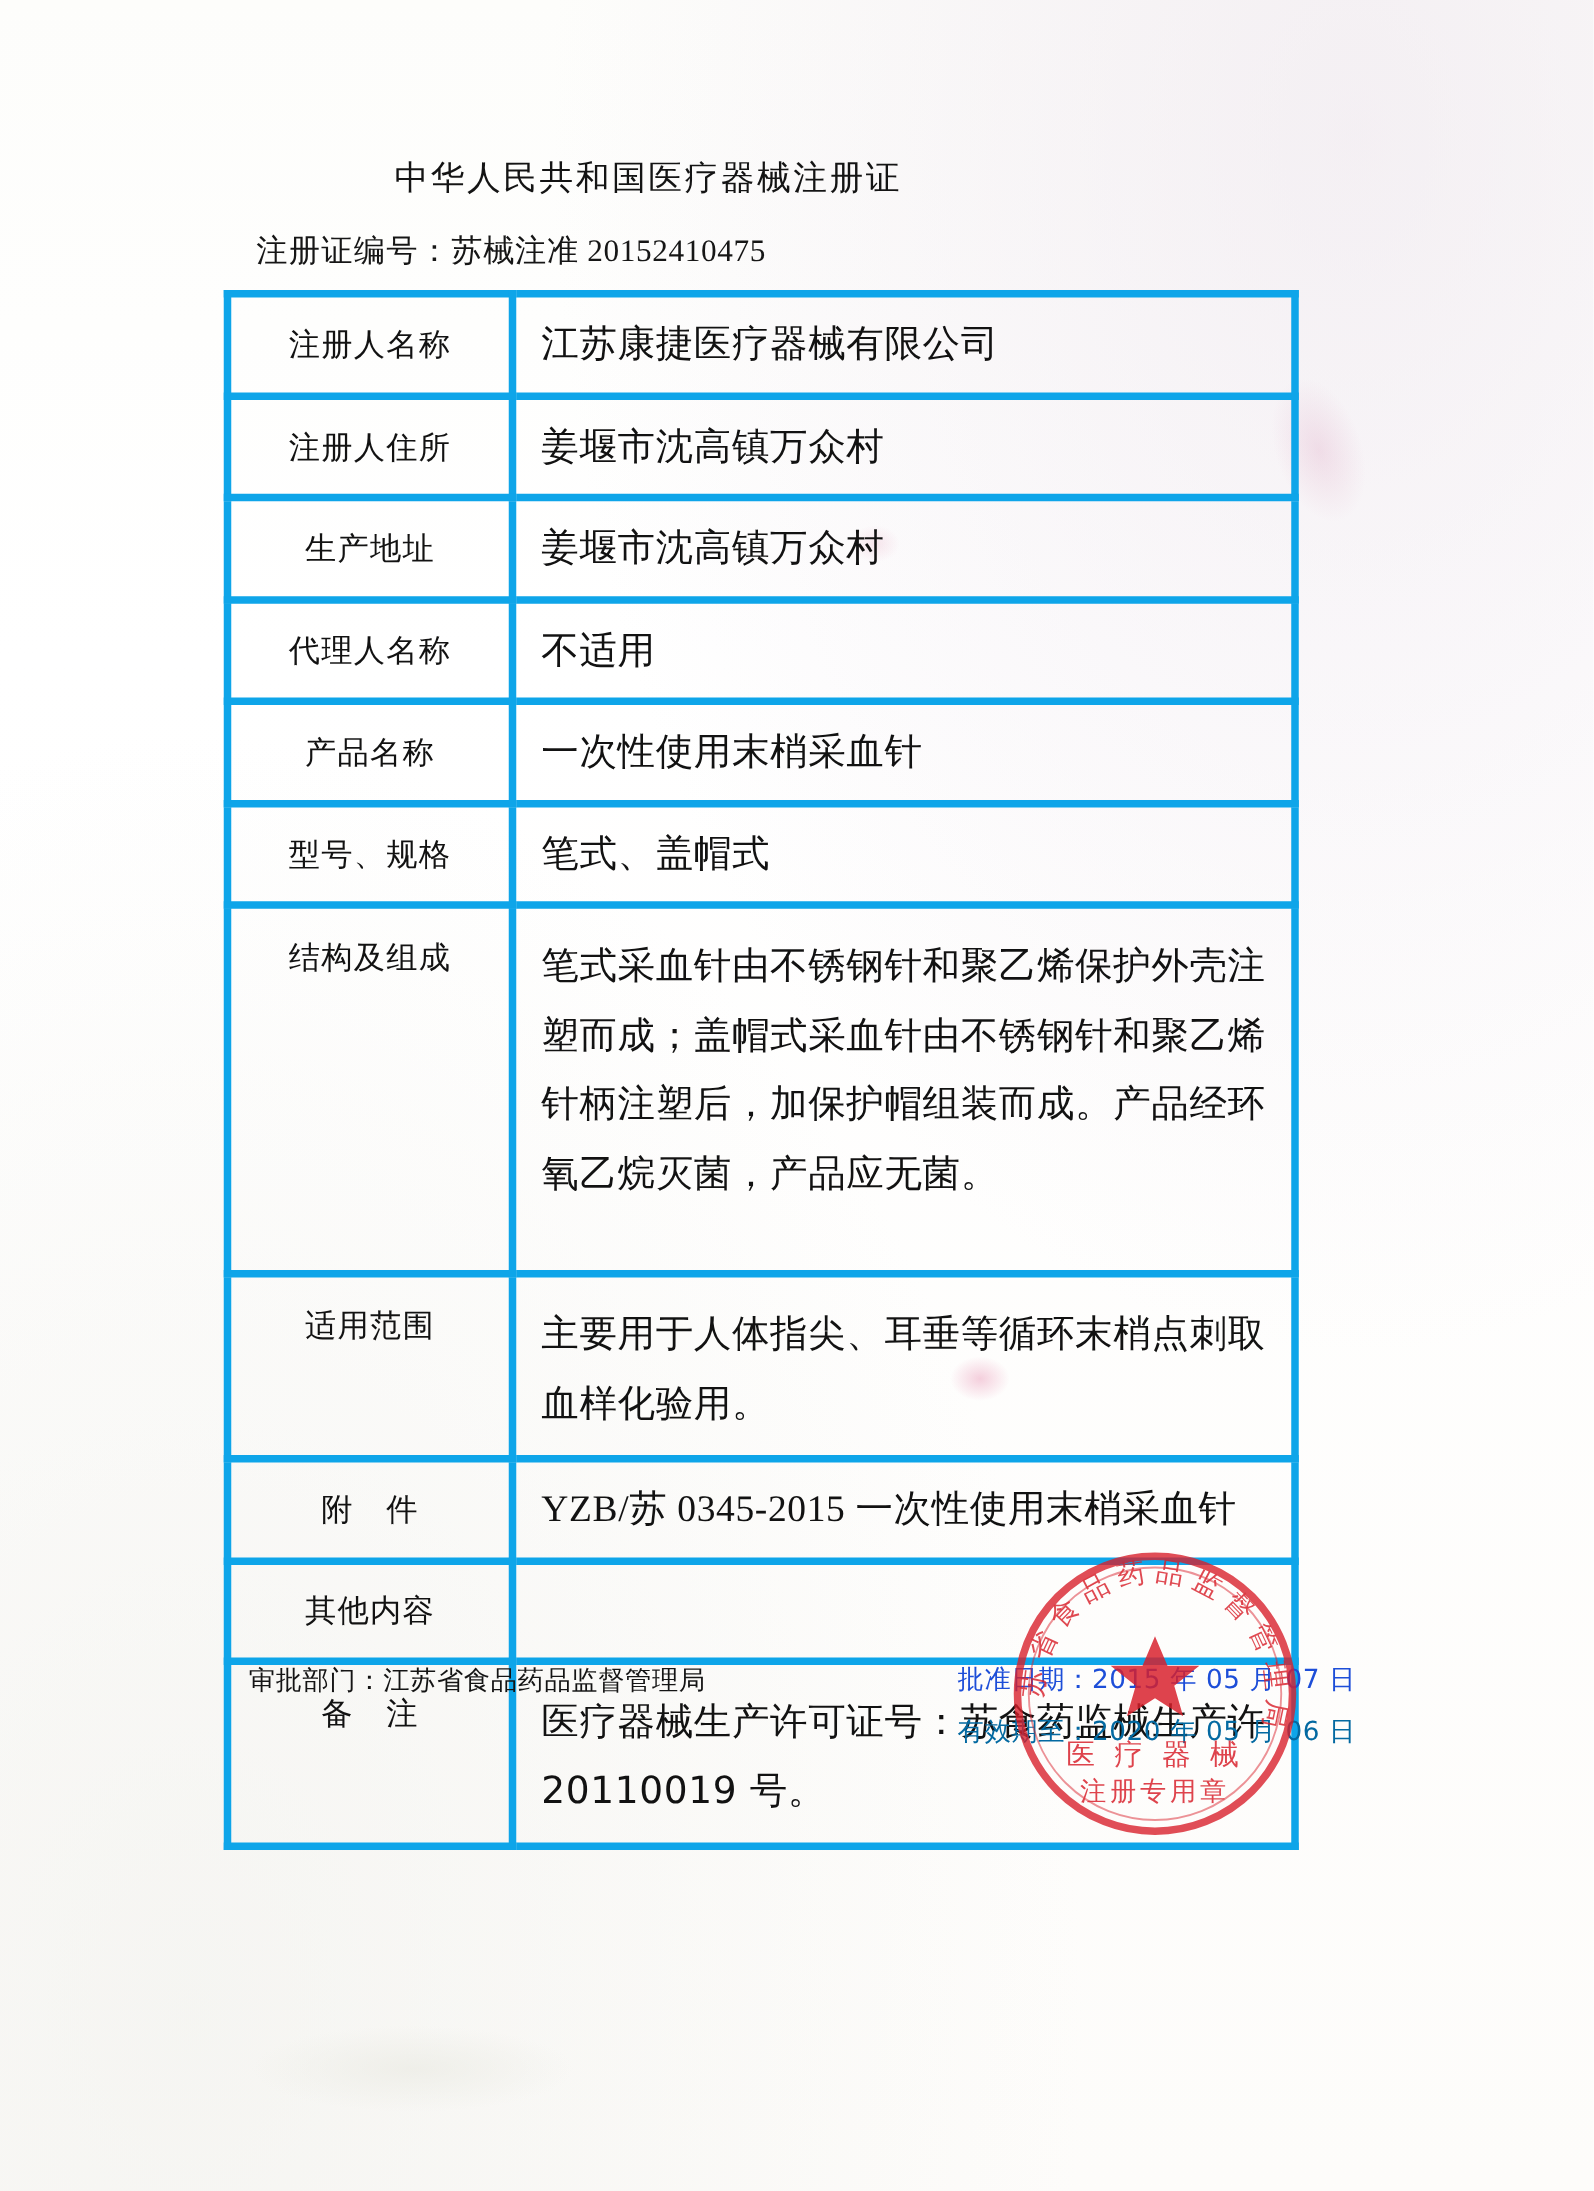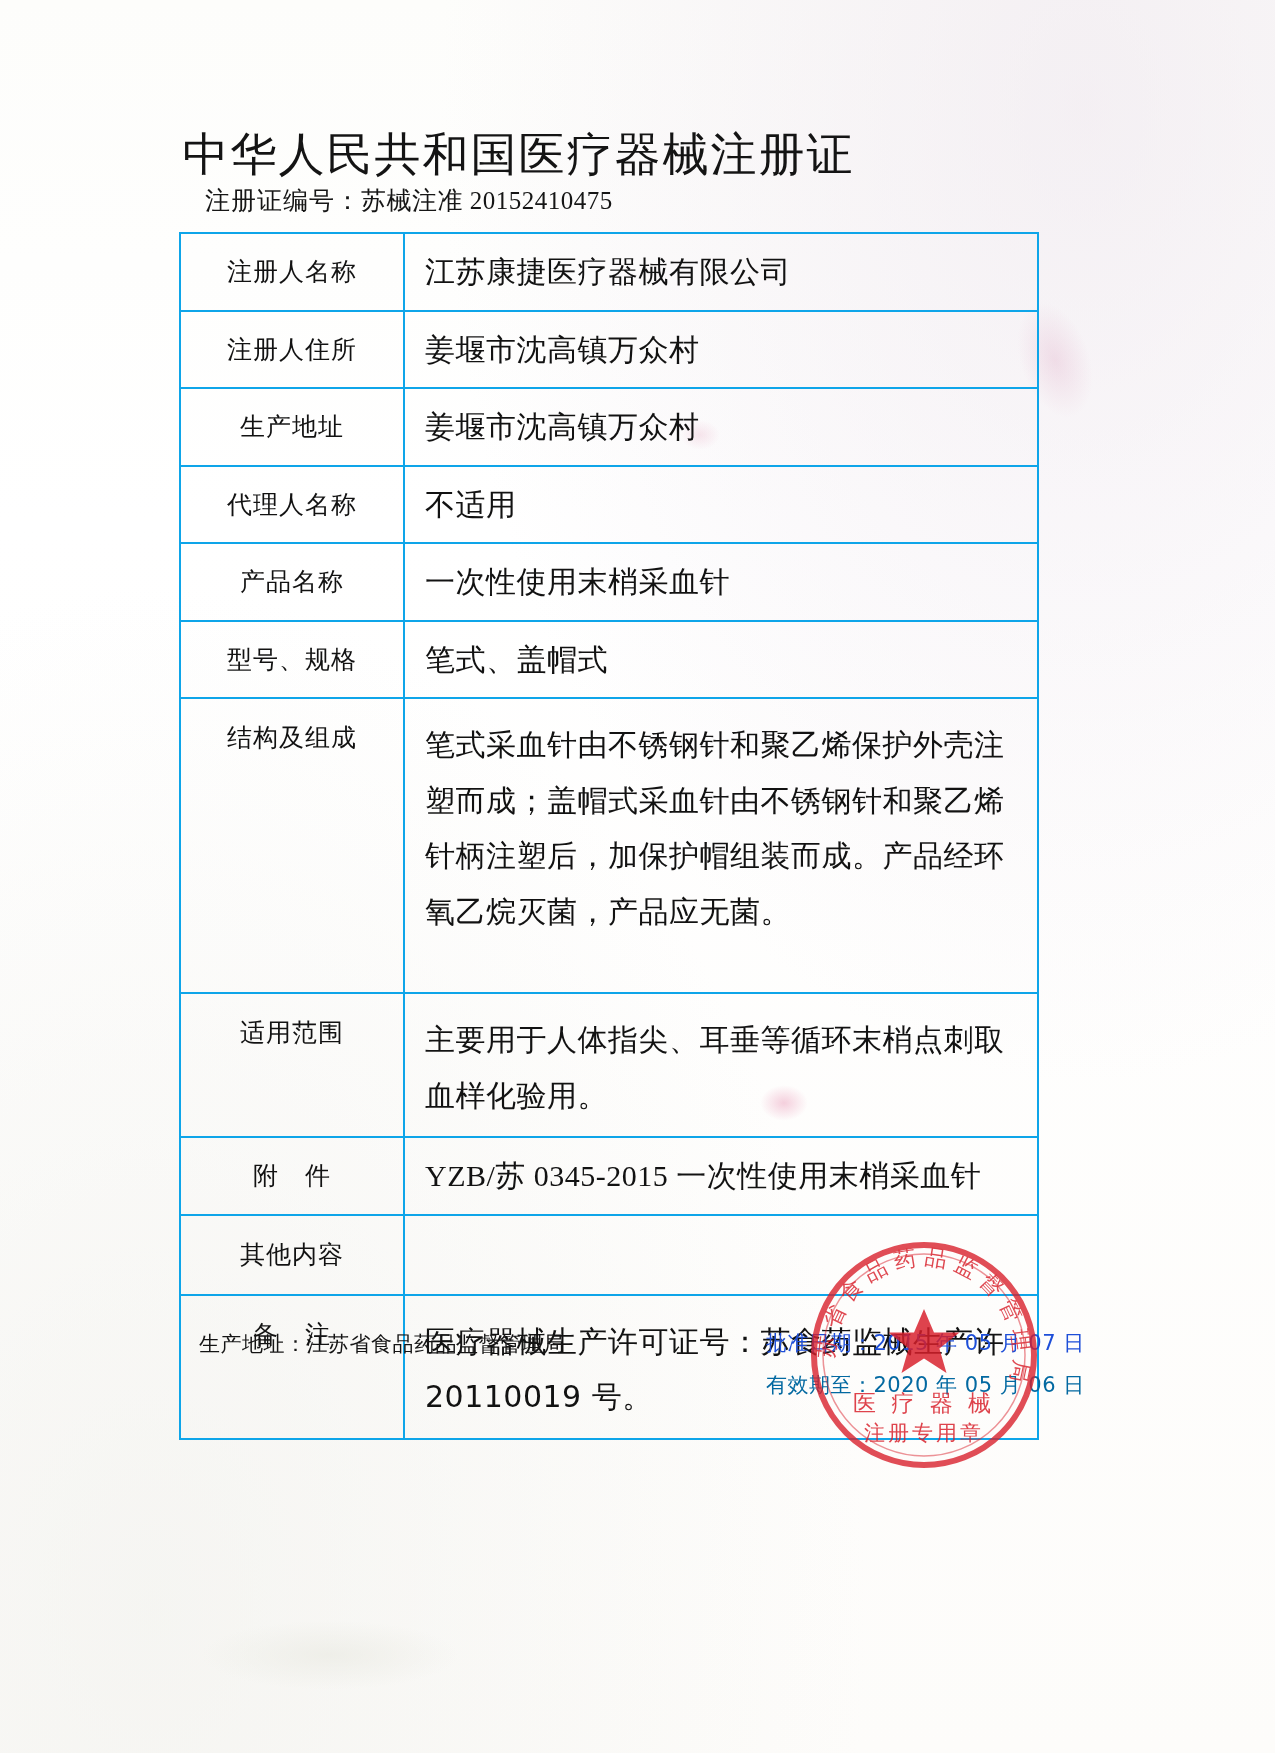--- a/index.html
+++ b/index.html
@@ -53,21 +53,21 @@
     width: 1275px;
     height: 1753px;
   }
 
   .title {
     position: absolute;
     left: 0;
     top: 124px;
     width: 1037px;
     text-align: center;
-    font-size: 46px;
+    font-size: 27px;
     letter-spacing: 2px;
     font-family: "DejaVu Sans", "Liberation Sans", sans-serif;
     font-weight: 400;
     color: #141414;
   }
 
   .regno {
     position: absolute;
     left: 205px;
     top: 184px;
@@ -83,21 +83,21 @@
 
   table.cert {
     position: absolute;
     left: 179px;
     top: 232px;
     width: 860px;
     border-collapse: collapse;
     table-layout: fixed;
   }
   table.cert td {
-    border: 2px solid #0ea5e9;
+    border: 6px solid #0ea5e9;
     vertical-align: top;
     padding: 0;
   }
   .lbl {
     width: 222px;
     text-align: center;
     font-size: 25px;
     font-family: "DejaVu Sans", "Liberation Sans", sans-serif;
     color: #121212;
     padding: 13px 0 13px 0 !important;
@@ -224,21 +224,21 @@
         <td class="val mid"></td>
       </tr>
       <tr style="height:115px">
         <td class="lbl" style="vertical-align:top !important; padding-top:22px !important">备　注</td>
         <td class="val" style="padding-top:18px !important; line-height:1.85">医疗器械生产许可证号：苏食药监械生产许 20110019 号。</td>
       </tr>
     </tbody>
   </table>
 
   <div class="footer">
-    <div class="approve-dept">生产地址：江苏省食品药品监督管理局</div>
+    <div class="approve-dept">审批部门：江苏省食品药品监督管理局</div>
     <div class="approve-date">批准日期：2015 年 05 月 07 日</div>
     <div class="valid-until">有效期至：2020 年 05 月 06 日</div>
   </div>
 
   <div class="seal">
     <svg width="232" height="232" viewBox="0 0 232 232" xmlns="http://www.w3.org/2000/svg">
       <defs>
         <path id="sealArc" d="M 116,116 m -90,0 a 90,90 0 1,1 180,0 a 90,90 0 1,1 -180,0"></path>
       </defs>
       <circle cx="116" cy="116" r="110" fill="none" stroke="#d81f2a" stroke-width="6" opacity="0.9"></circle>

